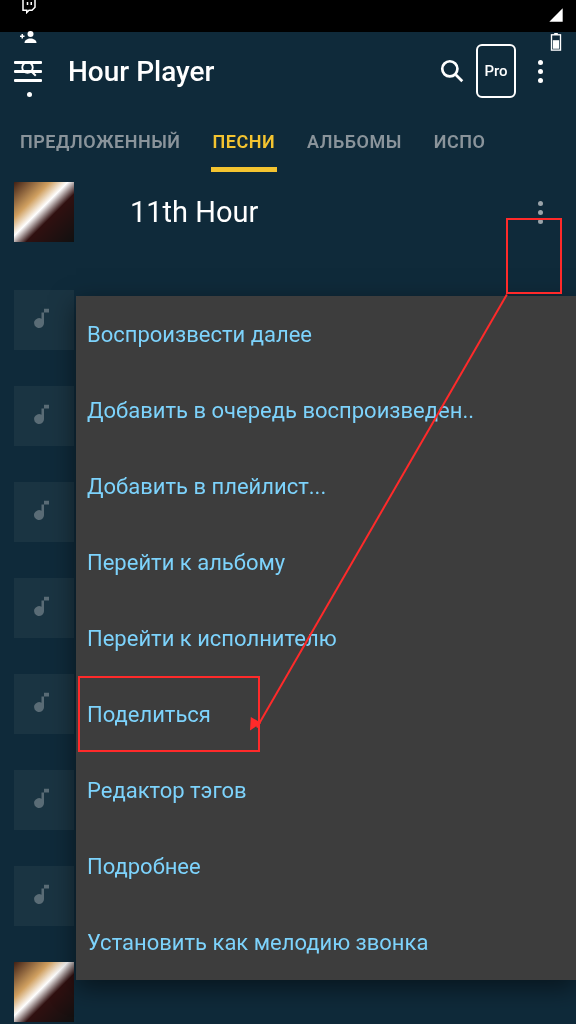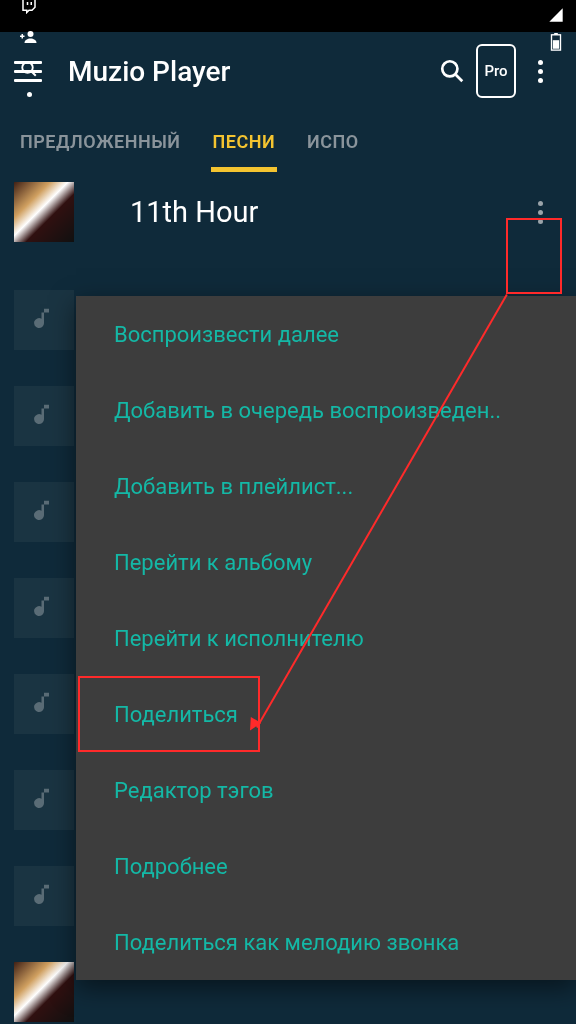--- a/index.html
+++ b/index.html
@@ -131,24 +131,24 @@
     top: 296px;
     left: 76px;
     right: 0;
     background:#3d3d3d;
     box-shadow: 0 8px 24px rgba(0,0,0,0.5);
   }
   .menu-item {
     height: 76px;
     display:flex;
     align-items:center;
-    padding: 0 38px;
+    padding: 0 11px;
     font-size: 22px;
     font-weight:400;
-    color:#14b8a6;
+    color:#7dd3fc;
     cursor:pointer;
     white-space:nowrap;
     overflow:hidden;
     text-overflow:ellipsis;
   }
 
   
   .annot {
     position:absolute;
     border: 2px solid #ff2a2a;
@@ -225,21 +225,21 @@
     </span>
   </div>
 </div>
 
 <div class="toolbar">
   <div class="hamburger">
     <span></span>
       <span></span>
       <span></span>
   </div>
-  <div class="title">Muzio Player</div>
+  <div class="title">Hour Player</div>
   <div class="toolbar-action">
     <svg width="26" height="26" viewBox="0 0 24 24" fill="none" stroke="#fff" stroke-width="2.5">
         <circle cx="10" cy="10" r="7"></circle>
         <path d="M15.5 15.5l6 6"></path>
       </svg>
   </div>
   <div class="toolbar-action">
     <span class="pro-badge">Pro</span>
   </div>
   <div class="toolbar-action">
@@ -247,20 +247,21 @@
         <span></span>
         <span></span>
         <span></span>
       </div>
   </div>
 </div>
 
 <div class="tabs">
   <div class="tab">ПРЕДЛОЖЕННЫЙ</div>
   <div class="tab active">ПЕСНИ</div>
+  <div class="tab">АЛЬБОМЫ</div>
   <div class="tab">ИСПО</div>
 </div>
 
 <div class="song-row">
   <div class="album-art"></div>
   <div class="song-info">
     <div class="song-title">11th Hour</div>
   </div>
   <div class="song-kebab">
     <div class="kebab">
@@ -312,19 +313,19 @@
 
 <div class="context-menu">
   <div class="menu-item">Воспроизвести далее</div>
   <div class="menu-item">Добавить в очередь воспроизведен..</div>
   <div class="menu-item">Добавить в плейлист...</div>
   <div class="menu-item">Перейти к альбому</div>
   <div class="menu-item">Перейти к исполнителю</div>
   <div class="menu-item">Поделиться</div>
   <div class="menu-item">Редактор тэгов</div>
   <div class="menu-item">Подробнее</div>
-  <div class="menu-item">Поделиться как мелодию звонка</div>
+  <div class="menu-item">Установить как мелодию звонка</div>
 </div>
 
 <div class="annot" style="top:218px; left:506px; width:56px; height:76px;"></div>
 <div class="annot" style="top:676px; left:78px; width:182px; height:76px;"></div>
 <div class="annot-line" style="top:294px; left:506px; height:500px; transform: rotate(30deg);"></div>
 <div class="annot-arrowhead" style="top:720px; left:250px; transform: rotate(30deg);"></div>
 
 </body></html>

